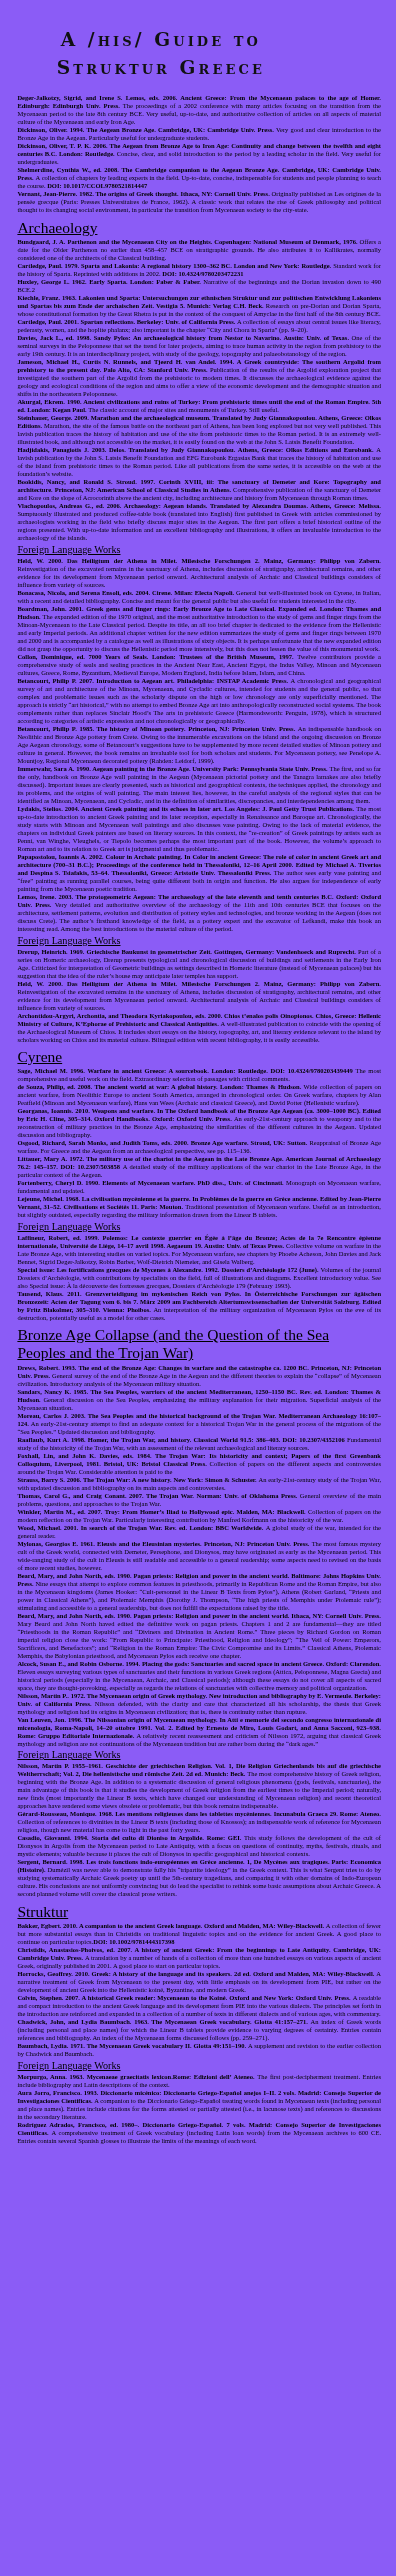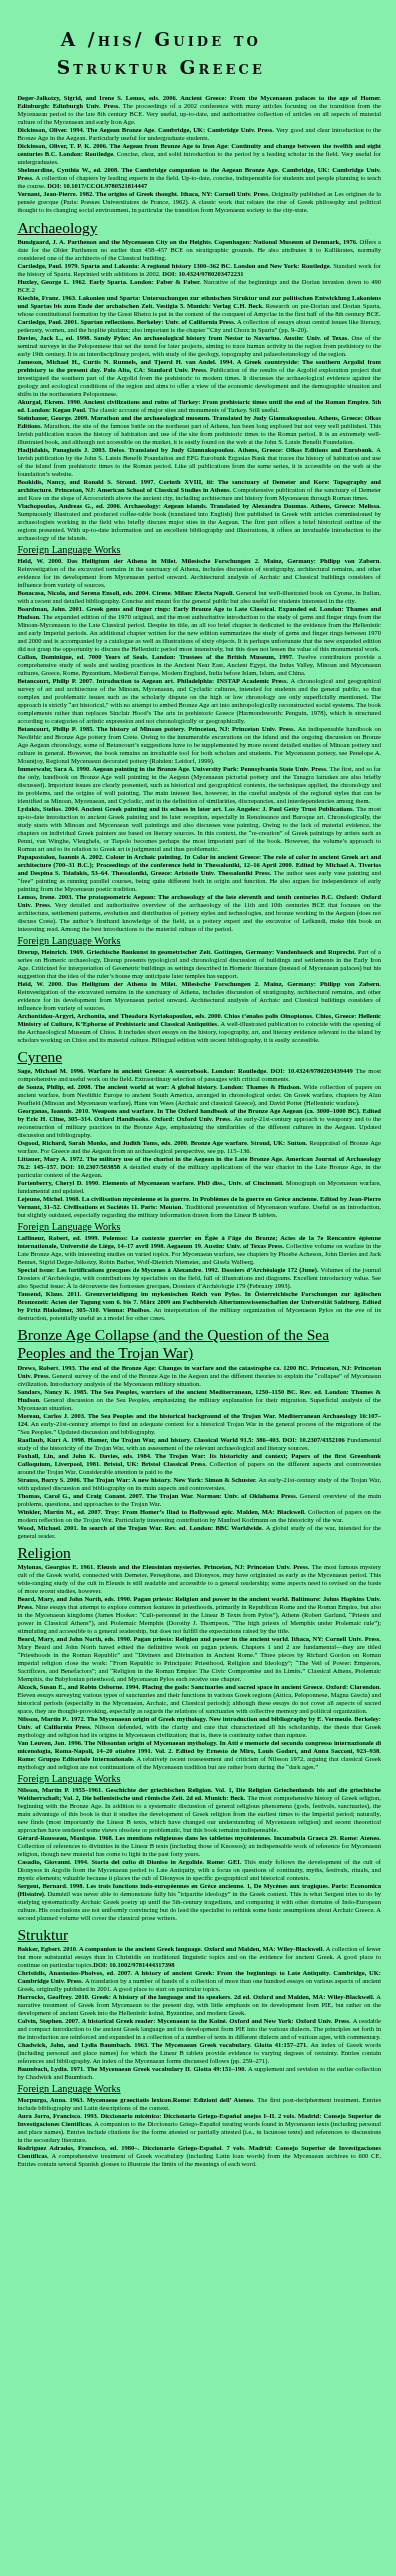--- a/index.html
+++ b/index.html
@@ -2,21 +2,21 @@
 <html style="font-size:10px"><head>
 <meta charset="utf-8">
 <style>
   html, body { margin: 0; padding: 0; background: #ffffff; }
   body { width: 397px; }
   .page {
     width: 397px;
     min-height: 2576px;
     box-sizing: border-box;
     padding: 18.6px 16px 37px 17.4px;
-    background: #86efac;
+    background: #8b5cf6;
     color: #000000;
     font-family: "Liberation Serif", serif;
   }
   .title-block {
     width: 287px;
     text-align: center;
     font-family: "DejaVu Serif", serif;
     font-weight: 700;
     font-variant: small-caps;
     font-size: 18.6px;
@@ -107,21 +107,20 @@
       <h2 class="heading">Bronze Age Collapse (and the Question of the Sea Peoples and the Trojan War)</h2>
       <p class="entry"><span class="cite">Drews, Robert. 1993. The end of the Bronze Age: Changes in warfare and the catastrophe ca. 1200 BC. Princeton, NJ: Princeton Univ. Press. </span><span class="annot">General survey of the end of the Bronze Age in the Aegean and the different theories to explain the “collapse” of Mycenaean civilization. Introductory analysis of the Mycenaean military situation.</span></p>
       <p class="entry"><span class="cite">Sandars, Nancy K. 1985. The Sea Peoples, warriors of the ancient Mediterranean, 1250–1150 BC. Rev. ed. London: Thames &amp; Hudson. </span><span class="annot">General discussion on the Sea Peoples, emphasizing the military explanation for their migration. Superficial analysis of the Mycenaean situation.</span></p>
       <p class="entry"><span class="cite">Moreau, Carlos J. 2003. The Sea Peoples and the historical background of the Trojan War. Mediterranean Archaeology 16:107–124. </span><span class="annot">An early-21st-century attempt to find an adequate context for a historical Trojan War in the general process of the migrations of the “Sea Peoples.” Updated discussion and bibliography.</span></p>
       <p class="entry"><span class="cite">Raaflaub, Kurt A. 1998. Homer, the Trojan War, and history. Classical World 91.5: 386–403. DOI: 10.2307/4352106 </span><span class="annot">Fundamental study of the historicity of the Trojan War, with an assessment of the relevant archaeological and literary sources.</span></p>
       <p class="entry"><span class="cite">Foxhall, Lin, and John K. Davies, eds. 1984. The Trojan War: Its historicity and context; Papers of the first Greenbank Colloquium, Liverpool, 1981. Bristol, UK: Bristol Classical Press. </span><span class="annot">Collection of papers on the different aspects and controversies around the Trojan War. Considerable attention is paid to the</span></p>
       <p class="entry"><span class="cite">Strauss, Barry S. 2006. The Trojan War: A new history. New York: Simon &amp; Schuster. </span><span class="annot">An early-21st-century study of the Trojan War, with updated discussion and bibliography on its main aspects and controversies.</span></p>
       <p class="entry"><span class="cite">Thomas, Carol G., and Craig Conant. 2007. The Trojan War. Norman: Univ. of Oklahoma Press. </span><span class="annot">General overview of the main problems, questions, and approaches to the Trojan War.</span></p>
       <p class="entry"><span class="cite">Winkler, Martin M., ed. 2007. Troy: From Homer’s Iliad to Hollywood epic. Malden, MA: Blackwell. </span><span class="annot">Collection of papers on the modern reflection on the Trojan War. Particularly interesting contribution by Manfred Korfmann on the historicity of the war.</span></p>
       <p class="entry"><span class="cite">Wood, Michael. 2001. In search of the Trojan War. Rev. ed. London: BBC Worldwide. </span><span class="annot">A global study of the war, intended for the general reader.</span></p>
-      <h2 class="heading">Religion</h2>
       <p class="entry"><span class="cite">Mylonas, Georgios E. 1961. Eleusis and the Eleusinian mysteries. Princeton, NJ: Princeton Univ. Press. </span><span class="annot">The most famous mystery cult of the Greek world, connected with Demeter, Persephone, and Dionysos, may have originated as early as the Mycenaean period. This wide-ranging study of the cult in Eleusis is still readable and accessible to a general readership; some aspects need to revised on the basis of more recent studies, however.</span></p>
       <p class="entry"><span class="cite">Beard, Mary, and John North, eds. 1990. Pagan priests: Religion and power in the ancient world. Baltimore: Johns Hopkins Univ. Press. </span><span class="annot">Nine essays that attempt to explore common features in priesthoods, primarily in Republican Rome and the Roman Empire, but also in the Mycenaean kingdoms (James Hooker: “Cult-personnel in the Linear B Texts from Pylos”), Athens (Robert Garland, “Priests and power in Classical Athens”), and Ptolemaic Memphis (Dorothy J. Thompson, “The high priests of Memphis under Ptolemaic rule”); stimulating and accessible to a general readership, but does not fulfill the expectations raised by the title.</span></p>
       <p class="entry"><span class="cite">Beard, Mary, and John North, eds. 1990. Pagan priests: Religion and power in the ancient world. Ithaca, NY: Cornell Univ. Press. </span><span class="annot">Mary Beard and John North haved edited the definitive work on pagan priests. Chapters 1 and 2 are fundamental—they are titled “Priesthoods in the Roman Republic” and “Diviners and Divination in Ancient Rome.” Three pieces by Richard Gordon on Roman imperial religion close the work: “From Republic to Principate: Priesthood, Religion and Ideology”; “The Veil of Power: Emperors, Sacrificers, and Benefactors”; and “Religion in the Roman Empire: The Civic Compromise and its Limits.” Classical Athens, Ptolemaic Memphis, the Babylonian priesthood, and Mycenaean Pylos each receive one chapter.</span></p>
       <p class="entry"><span class="cite">Alcock, Susan E., and Robin Osborne. 1994. Placing the gods: Sanctuaries and sacred space in ancient Greece. Oxford: Clarendon. </span><span class="annot">Eleven essays surveying various types of sanctuaries and their functions in various Greek regions (Attica, Peloponnese, Magna Grecia) and historical periods (especially in the Mycenaean, Archaic, and Classical periods); although these essays do not cover all aspects of sacred space, they are thought-provoking, especially as regards the relations of sanctuaries with collective memory and political organization.</span></p>
       <p class="entry"><span class="cite">Nilsson, Martin P.. 1972. The Mycenaean origin of Greek mythology. New introduction and bibliography by E. Vermeule. Berkeley: Univ. of California Press. </span><span class="annot">Nilsson defended, with the clarity and care that characterized all his scholarship, the thesis that Greek mythology and religion had its origins in Mycenaean civilization; that is, there is continuity rather than rupture.</span></p>
       <p class="entry"><span class="cite">Van Leuven, Jon. 1996. The Nilssonian origin of Mycenaean mythology. In Atti e memorie del secondo congresso internazionale di micenologia, Roma-Napoli, 14–20 ottobre 1991. Vol. 2. Edited by Ernesto de Miro, Louis Godart, and Anna Sacconi, 923–938. Rome: Gruppo Editoriale Internazionale. </span><span class="annot">A relatively recent reassessment and criticism of Nilsson 1972, arguing that classical Greek mythology and religion are not continuations of the Mycenaean tradition but are rather born during the “dark ages.”</span></p>
       <h3 class="subheading">Foreign Language Works</h3>
       <p class="entry"><span class="cite">Nilsson, Martin P. 1955–1961. Geschichte der griechischen Religion. Vol. 1, Die Religion Griechenlands bis auf die griechische Weltherrschaft; Vol. 2, Die hellenistische und römische Zeit. 2d ed. Munich: Beck. </span><span class="annot">The most comprehensive history of Greek religion, beginning with the Bronze Age. In addition to a systematic discussion of general religious phenomena (gods, festivals, sanctuaries), the main advantage of this book is that it studies the development of Greek religion from the earliest times to the Imperial period; naturally, new finds (most importantly the Linear B texts, which have changed our understanding of Mycenaean religion) and recent theoretical approaches have rendered some views obsolete or problematic, but this book remains indispensable.</span></p>
       <p class="entry"><span class="cite">Gérard-Rousseau, Monique. 1968. Les mentions religieuses dans les tablettes mycéniennes. Incunabula Graeca 29. Rome: Ateneo. </span><span class="annot">Collection of references to divinities in the Linear B texts (including those of Knossos); an indispensable work of reference for Mycenaean religion, though new material has come to light in the past forty years.</span></p>
       <p class="entry"><span class="cite">Casadio, Giovanni. 1994. Storia del culto di Dioniso in Argolide. Rome: GEI. </span><span class="annot">This study follows the development of the cult of Dionysos in Argolis from the Mycenaean period to Late Antiquity, with a focus on questions of continuity, myths, festivals, rituals, and mystic elements; valuable because it places the cult of Dionysos in specific geographical and historical contexts.</span></p>

